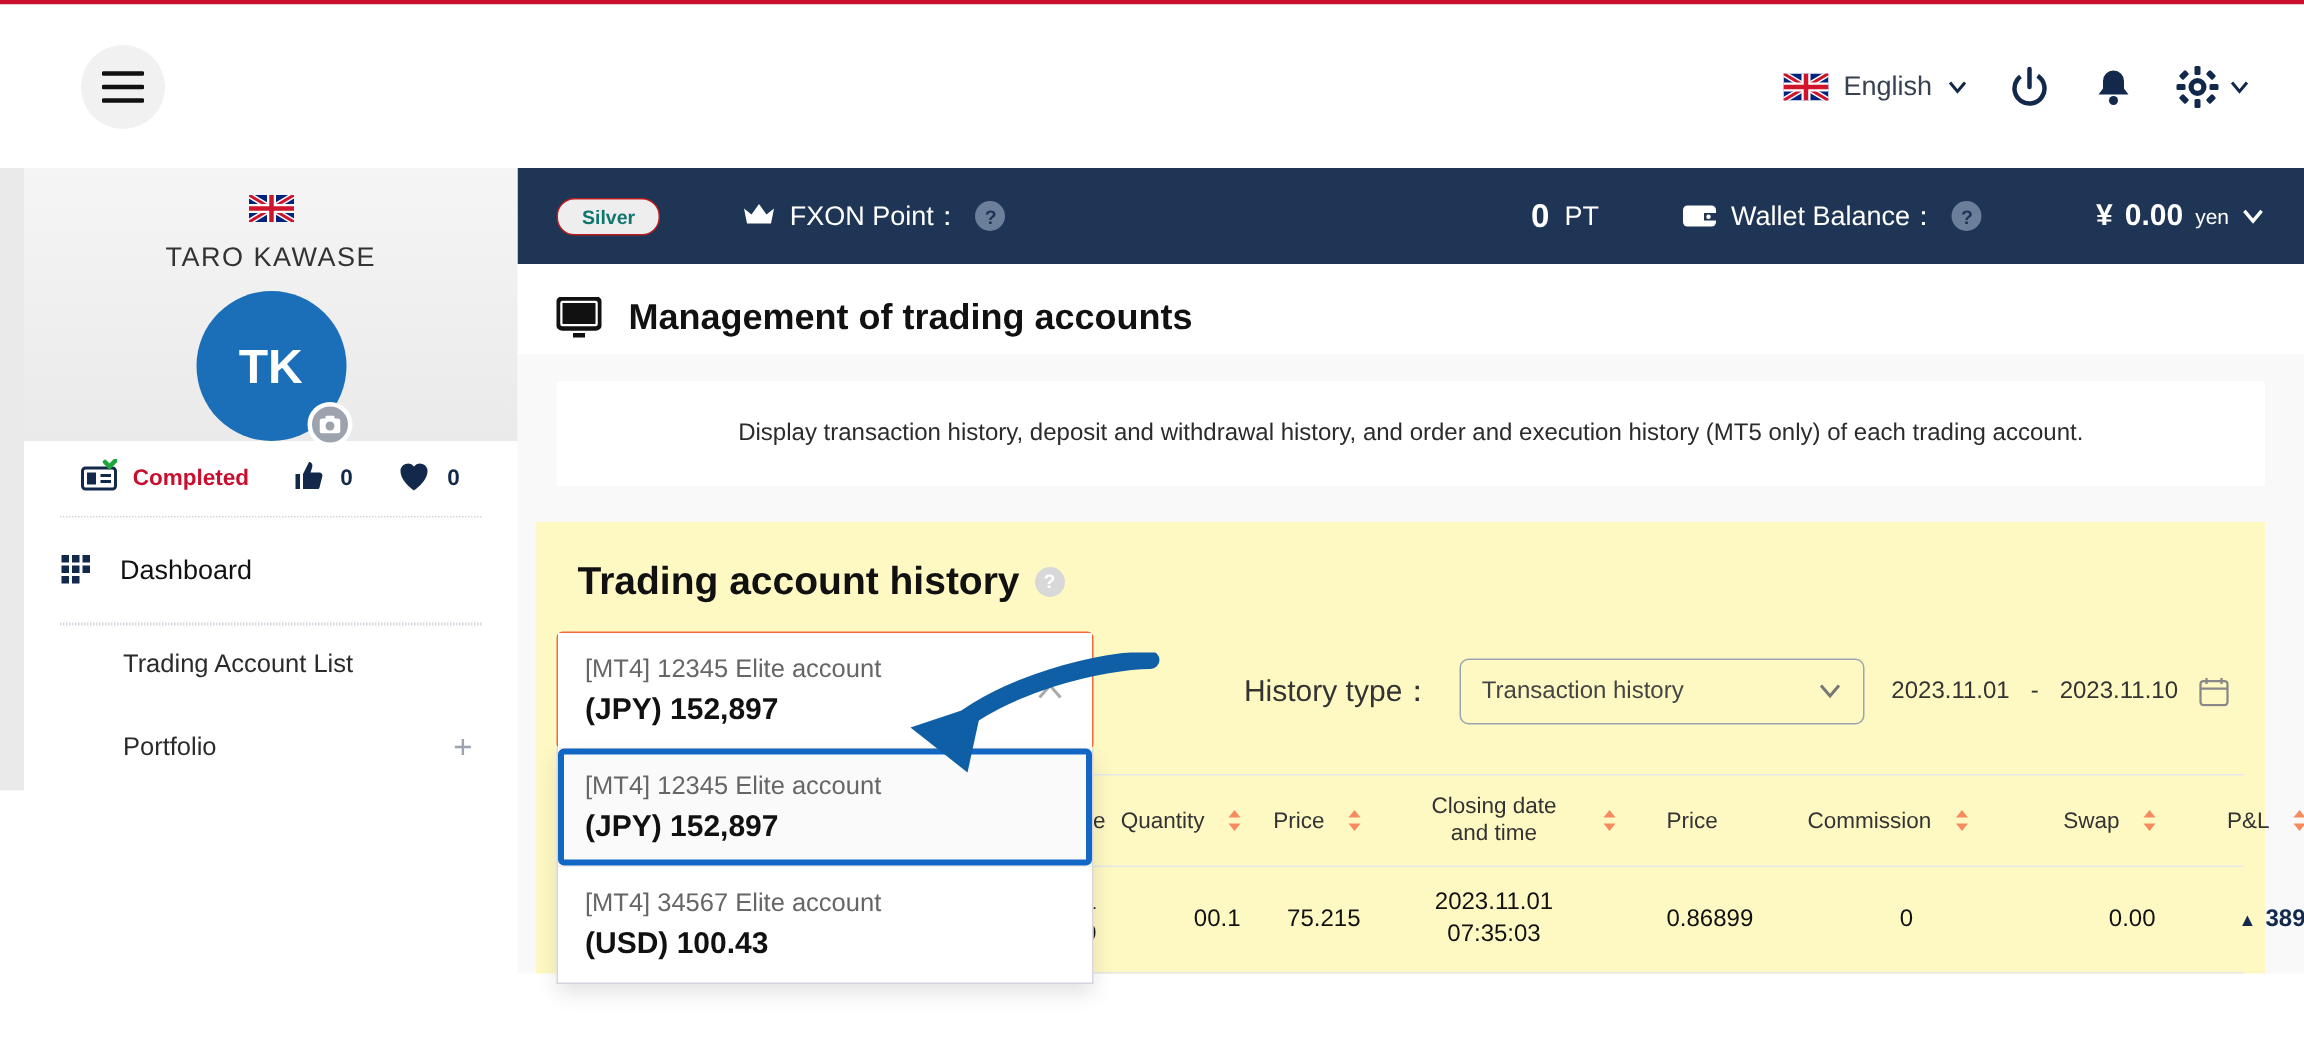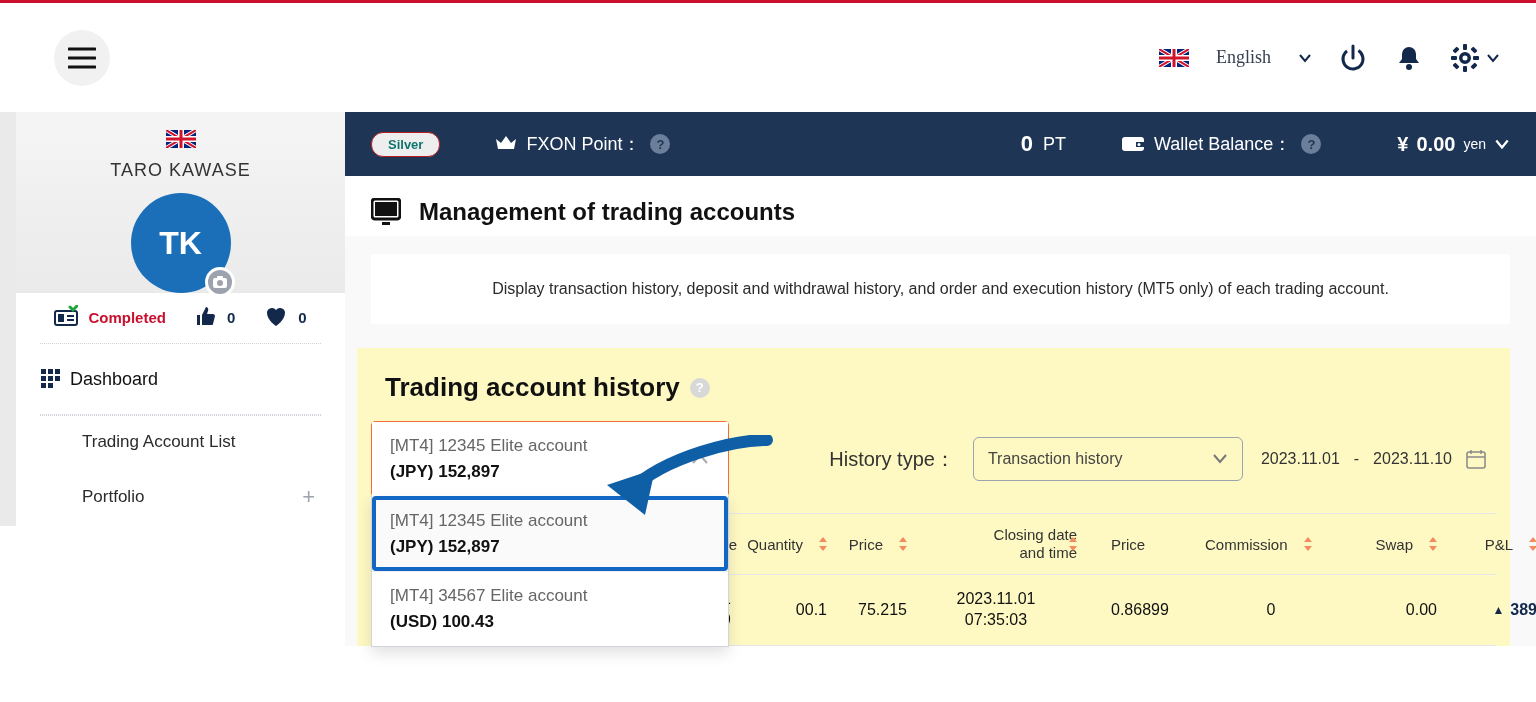--- a/index.html
+++ b/index.html
@@ -18,21 +18,21 @@
 .topline{height:3px;background:var(--red);}
 
 
 .header{display:flex;align-items:center;height:109px;padding:0 36px 0 18px;background:#fff;}
 .logo{display:flex;align-items:center;gap:10px;}
 .logo svg{width:230px;height:50px;}
 .menu-btn{width:56px;height:56px;border-radius:50%;background:#f1f1f1;display:flex;align-items:center;justify-content:center;margin-left:36px;cursor:pointer;}
 .menu-btn svg{width:28px;height:22px;}
 
 .header-right{margin-left:auto;display:flex;align-items:center;gap:26px;}
-.lang{display:flex;align-items:center;gap:27px;cursor:pointer;font-family:Liberation Serif, serif;}
+.lang{display:flex;align-items:center;gap:10px;cursor:pointer;}
 .flag-small{width:30px;height:18px;}
 .lang-label{font-size:18px;color:#374151;}
 .chev{width:14px;height:14px;}
 
 .hicon{width:30px;height:30px;color:var(--navy);cursor:pointer;}
 .gear-wrap{display:flex;align-items:center;gap:6px;cursor:pointer;}
 
 
 .layout{display:flex;}
 .sidebar{width:345px;flex:0 0 345px;}
@@ -49,21 +49,21 @@
 
 .stats{display:flex;justify-content:space-around;padding:2px 24px 14px;}
 .stat{display:flex;flex-direction:row;align-items:center;gap:10px;color:var(--navy);}
 .stat .ico{font-size:22px;height:24px;}
 .stat .val{font-size:15px;font-weight:600;}
 .stat.completed .val{color:var(--red);}
 .stat.completed .ico{position:relative;}
 
 .menu{padding:0 24px;}
 .menu-sep{height:1px;border-top:1px dotted #d1d5db;margin:0;}
-.menu-item{display:flex;align-items:center;gap:8px;padding:24px 0;font-size:18px;color:#111;cursor:pointer;text-align:right;}
+.menu-item{display:flex;align-items:center;gap:18px;padding:24px 0;font-size:18px;color:#111;cursor:pointer;text-align:right;}
 .menu-item .mic{width:22px;height:22px;color:var(--navy);}
 .menu-item .trail{margin-left:auto;color:#9ca3af;font-size:26px;font-weight:300;}
 .submenu{padding:0 0 0 42px;}
 .submenu-item{display:flex;align-items:center;padding:16px 0;font-size:17px;color:#2b2b2b;cursor:pointer;}
 .submenu-item .plus{margin-left:auto;margin-right:6px;color:#9ca3af;font-size:22px;}
 
 
 .bluebar{background:#1e3556;color:#fff;height:64px;display:flex;align-items:center;padding:0 26px;gap:18px;font-size:18px;}
 .tier{background:#eee;color:#0f766e;font-weight:700;font-size:13px;padding:4px 16px;border-radius:12px;border:1px solid #b91c1c;}
 .bb-sep{flex:0 0 20px;}
@@ -82,38 +82,38 @@
 .desc{background:#fff;margin:18px 26px 0;padding:26px 20px;font-size:16px;color:#2b2b2b;text-align:center;border-radius:2px;}
 
 .history{background:#fef9c3;margin:24px 26px 0 12px;padding:24px 14px 0;}
 .history h2{margin:0 0 18px 14px;font-size:26px;font-weight:700;display:flex;align-items:center;gap:10px;}
 .history h2 .qmark{background:#d8d8d8;color:#fff;}
 
 .row-controls{display:flex;align-items:center;padding:0 0 0 0;}
 .acct-box{position:relative;width:358px;border:1px solid #f36b3b;border-radius:4px;}
 .acct-head{padding:14px 18px;background:#fff;display:flex;align-items:center;justify-content:space-between;}
 .acct-meta{font-size:17px;color:#666;}
-.acct-bal{font-size:17px;font-weight:700;margin-top:6px;}
+.acct-bal{font-size:20px;font-weight:700;margin-top:6px;}
 .acct-chev{color:#aaa;}
 .dropdown{position:absolute;top:100%;left:-1px;right:-1px;background:#fff;border:1px solid #d1d5db;border-top:none;box-shadow:0 6px 14px rgba(0,0,0,0.12);z-index:10;}
 .dd-item{padding:14px 18px;border-top:1px solid #eee;cursor:pointer;}
 .dd-item.sel{outline:4px solid #1266c4;outline-offset:-4px;border-radius:4px;background:#fafafa;}
 
 .controls-right{margin-left:auto;display:flex;align-items:center;gap:18px;padding-right:10px;}
 .label{font-size:20px;color:#333;}
 .select{display:flex;align-items:center;justify-content:space-between;width:270px;height:44px;border:1px solid #9ca3af;border-radius:6px;padding:0 14px;color:#444;cursor:pointer;}
 .dates{display:flex;align-items:center;gap:14px;color:#333;font-size:16px;}
 .cal{width:20px;height:20px;color:#888;}
 
 
 .tbl{margin-top:16px;}
 .thead,.trow{display:grid;grid-template-columns:370px 90px 80px 170px 120px 140px 100px 100px;align-items:center;}
 .thead{border-top:1px solid var(--border);border-bottom:1px solid var(--border);}
 .th{font-size:15px;color:#333;padding:12px 4px;display:flex;align-items:center;justify-content:flex-end;gap:8px;text-align:right;}
-.th.two{flex-direction:column;gap:0;line-height:1.2;align-items:flex-end;}
+.th.two{flex-direction:column;gap:0;line-height:1.2;align-items:center;}
 .trow{border-bottom:1px solid var(--border);}
 .td{font-size:16px;padding:14px 4px;text-align:right;}
 .td.two{display:flex;flex-direction:column;align-items:center;line-height:1.3;}
 .pl{color:var(--navy);font-weight:700;display:flex;align-items:center;justify-content:flex-end;gap:6px;}
 .pl .tri{color:var(--navy);font-size:12px;}
 
 
 .arrow-annot{position:absolute;left:597px;top:435px;width:180px;height:100px;z-index:40;pointer-events:none;}
 .arrow-annot svg{width:100%;height:100%;}
 

